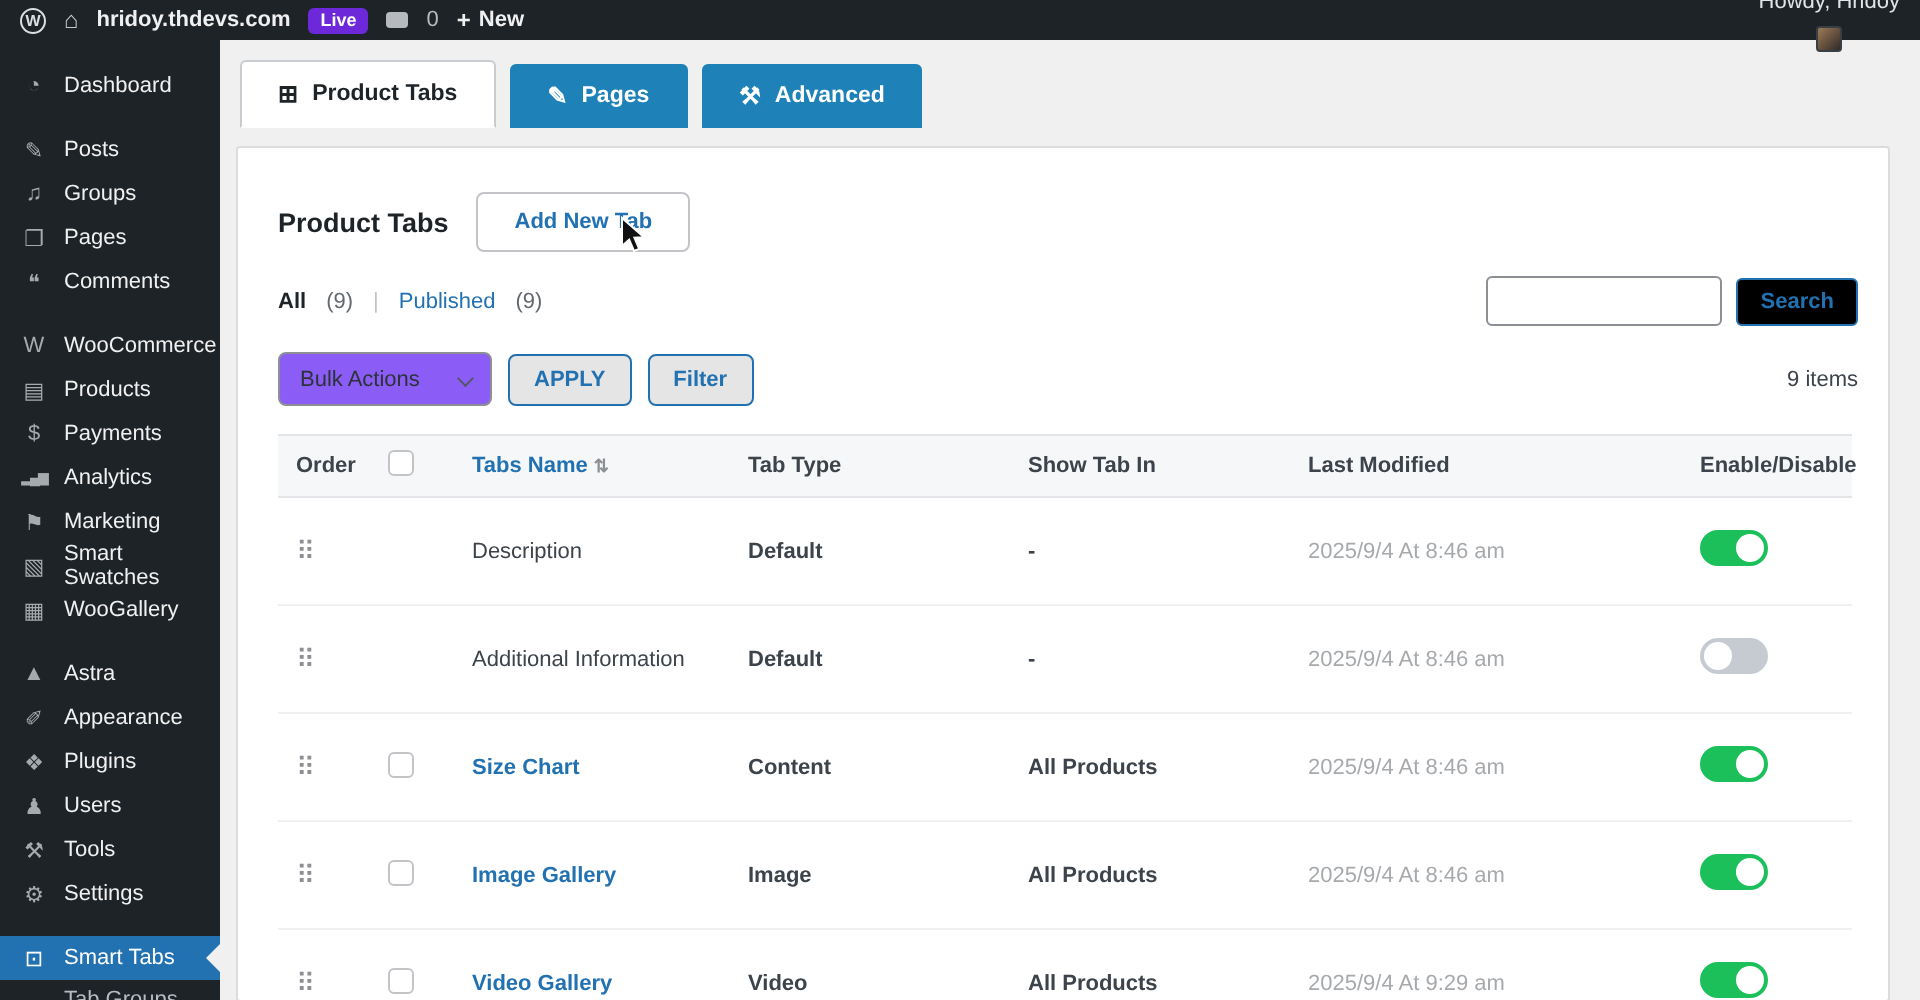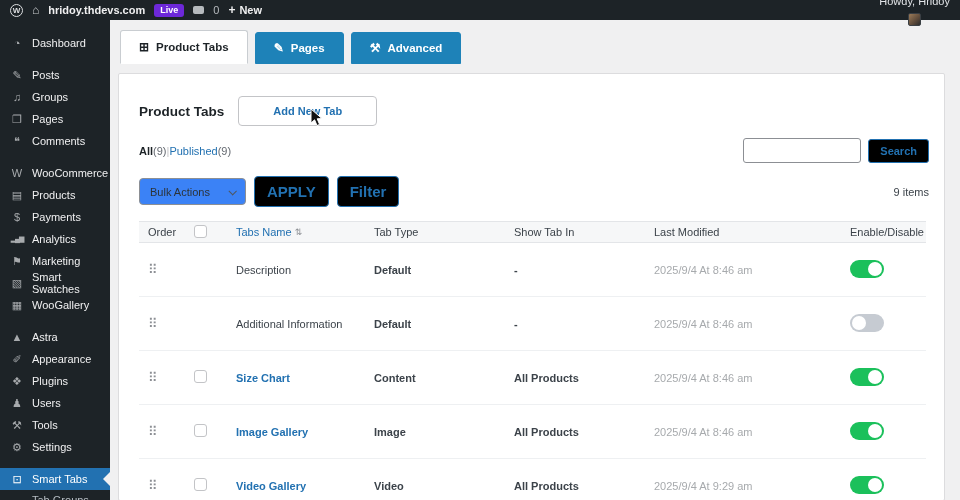--- a/index.html
+++ b/index.html
@@ -40,48 +40,48 @@
   .tab-btn { display:flex; align-items:center; gap:7px; height:32px; padding:0 18px; font-size:11.5px; font-weight:600;
     background:#1e82b8; color:#fff; border:1px solid #1e82b8; border-radius:3px 3px 0 0; cursor:pointer; }
   .tab-btn.active { background:#fff; color:#1d2327; border:1px solid #c9cdd1; border-bottom-color:#fff; height:34px; }
   .tab-icon { font-size:12px; }
 
   .panel { margin:9px 15px 0 8px; background:#fff; border:1px solid #dcdcde; border-radius:2px; height:428px; overflow:hidden; }
 
   .title-row { display:flex; align-items:center; gap:14px; padding:22px 20px 0 20px; }
   .page-title { font-size:13.5px; font-weight:bold; color:#1d2327; }
   .add-btn { background:#fff; border:1px solid #c3c4c7; border-radius:4px; color:#2271b1; font-size:11px; font-weight:600;
-    padding:8px 34px; cursor:pointer; font-family:inherit; }
+    padding:8px 18px; cursor:pointer; font-family:inherit; }
 
   .filter-row { display:flex; align-items:center; justify-content:space-between; padding:12px 15px 0 20px; }
-  .views { font-size:11px; color:#646970; display:flex; gap:0; align-items:center; }
+  .views { font-size:11px; color:#646970; display:flex; gap:10px; align-items:center; }
   .views .all-label { color:#1d2327; font-weight:bold; }
   .views .sep { color:#c3c4c7; }
   .views .pub-link { color:#2271b1; cursor:pointer; }
   .search-group { display:flex; gap:7px; align-items:center; }
   .search-input { width:118px; height:25px; border:1px solid #8c8f94; border-radius:3px; font-size:11px; padding:0 6px; font-family:inherit; }
   .search-btn { background:#000000; border:1px solid #2271b1; border-radius:3px; color:#2271b1; font-size:11px; font-weight:600;
     padding:5px 11px; cursor:pointer; font-family:inherit; }
 
   .bulk-row { display:flex; align-items:center; justify-content:space-between; padding:13px 15px 0 20px; }
   .bulk-left { display:flex; gap:8px; align-items:center; }
   .sel { display:flex; align-items:center; gap:8px; height:27px; padding:0 10px; border:1px solid #8c8f94; border-radius:4px;
-    background:#3b82f6; font-size:11px; color:#2c3338; font-weight:500; cursor:pointer; }
+    background:#8b5cf6; font-size:11px; color:#2c3338; font-weight:500; cursor:pointer; }
   .sel.w1 { width:107px; } .sel.w2 { width:120px; }
   .chev { width:6px; height:6px; border-right:1.5px solid #50575e; border-bottom:1.5px solid #50575e;
     transform:rotate(45deg) translateY(-1px); margin-left:auto; }
-  .mini-btn { background:#000000; border:1px solid #2271b1; border-radius:4px; color:#2271b1; font-size:15px; font-weight:bold;
+  .mini-btn { background:#e5e5e5; border:1px solid #2271b1; border-radius:4px; color:#2271b1; font-size:11px; font-weight:bold;
     padding:6px 12px; cursor:pointer; font-family:inherit; }
   .items-count { font-size:11px; color:#3c434a; }
 
   
   .tabs-table { margin:14px 18px 0 20px; }
   .t-head, .t-row { display:grid; grid-template-columns:46px 42px 138px 140px 140px 196px 1fr; align-items:center; padding-left:9px; }
-  .t-head { background:#f6f7f8; border-top:1px solid #e3e5e8; border-bottom:1px solid #e3e5e8; height:22px;
-    font-size:11px; font-weight:400; color:#3c434a; }
+  .t-head { background:#f6f7f8; border-top:1px solid #e3e5e8; border-bottom:1px solid #e3e5e8; height:32px;
+    font-size:11px; font-weight:700; color:#3c434a; }
   .th-name { color:#2271b1; display:flex; align-items:center; gap:3px; cursor:pointer; }
   .sort-icon { color:#8c8f94; font-size:9px; }
   .t-row { height:54px; border-bottom:1px solid #eef0f2; font-size:11px; }
   .drag { color:#8c8f94; font-size:13px; cursor:grab; letter-spacing:-1px; width:16px; }
   .cb { width:13px; height:13px; border:1px solid #c3c4c7; border-radius:3px; background:#fff; cursor:pointer; display:inline-block; }
   .cell-name { color:#3c434a; font-weight:500; }
   .cell-name.link { color:#2271b1; font-weight:600; cursor:pointer; }
   .cell-type, .cell-show { color:#3c434a; font-weight:600; }
   .cell-mod { color:#a7aaad; }
   .toggle { width:34px; height:18px; border-radius:9px; position:relative; cursor:pointer; display:inline-block; }

